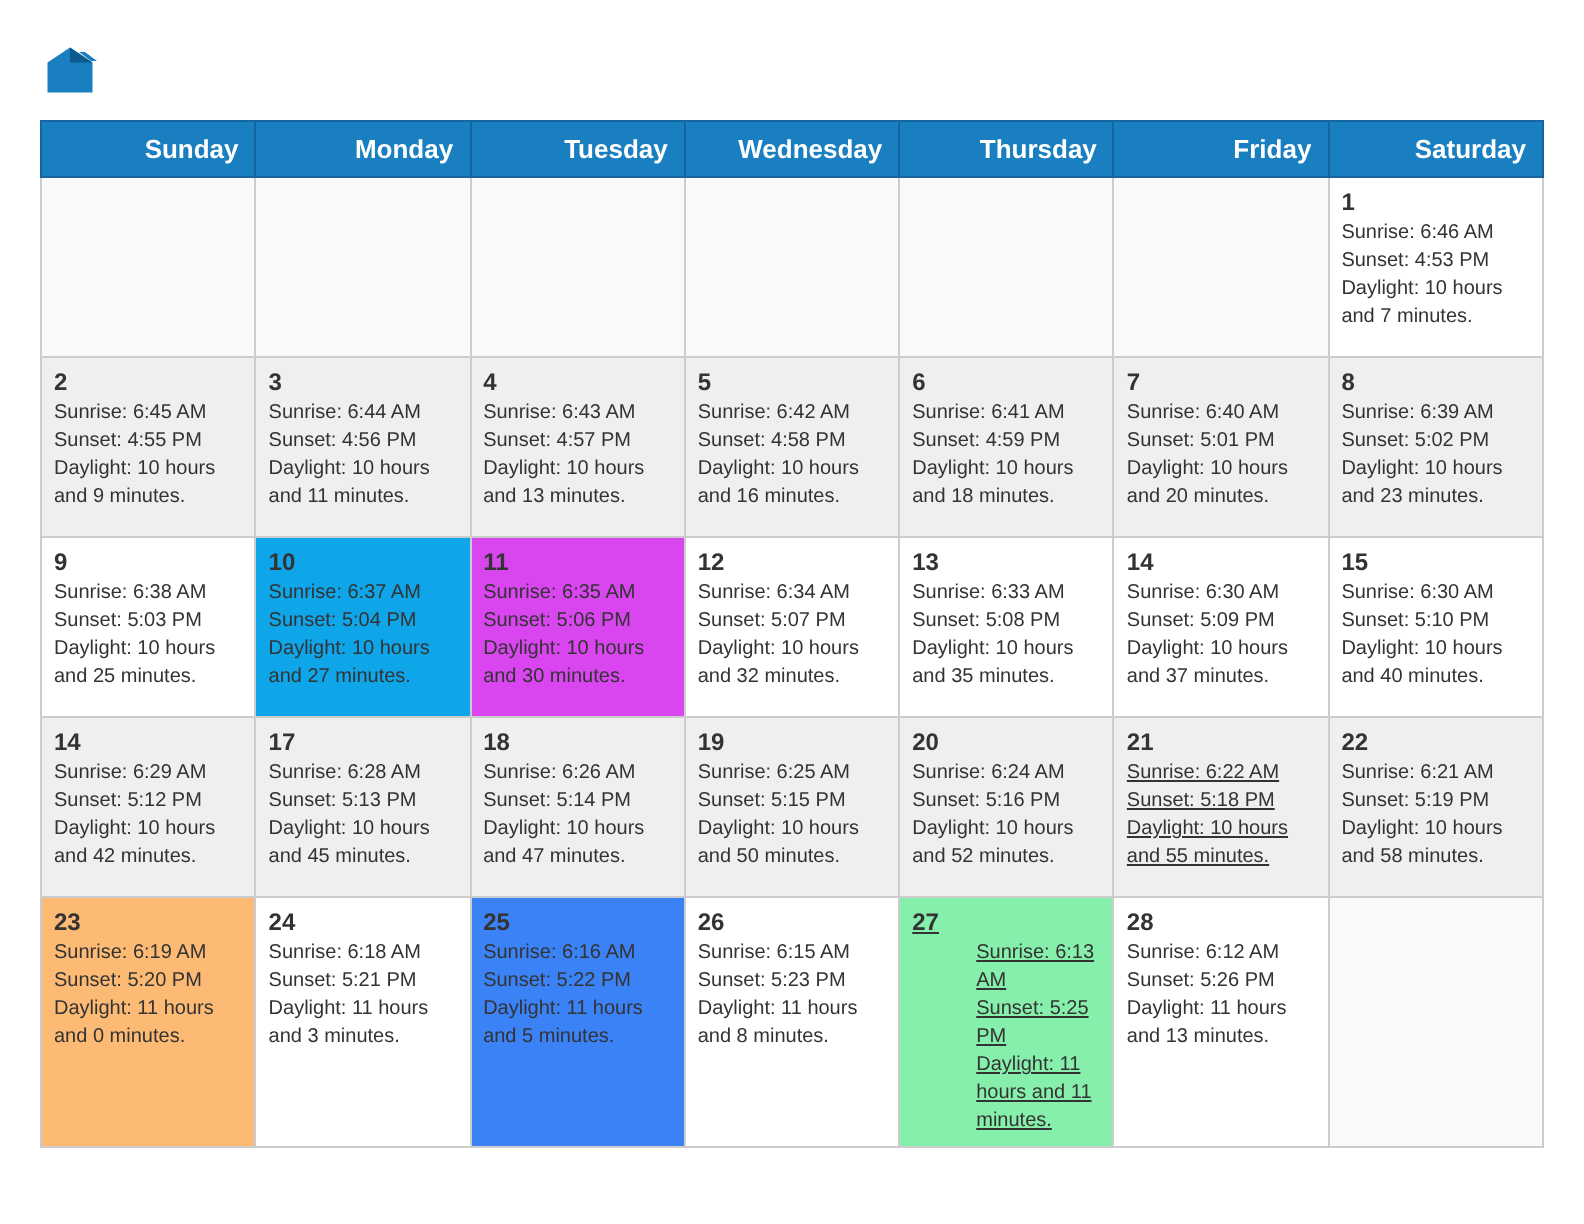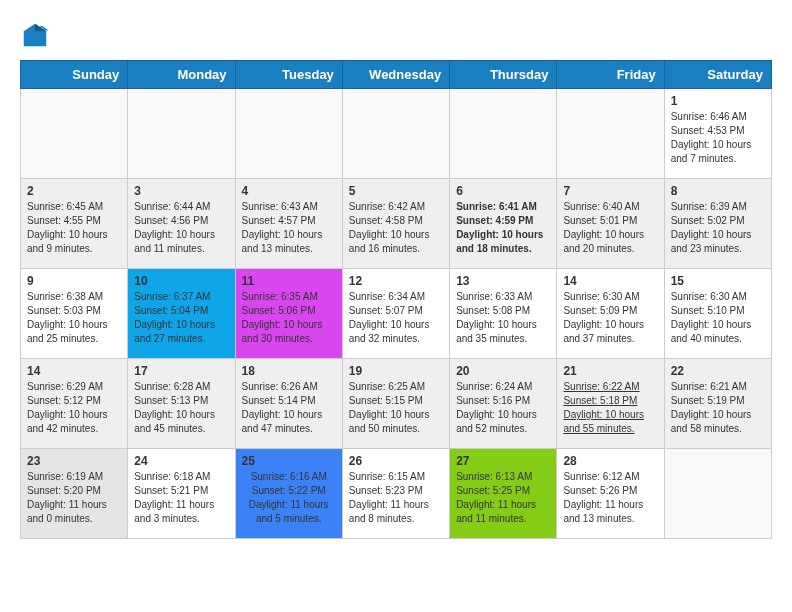--- a/index.html
+++ b/index.html
@@ -154,21 +154,21 @@
 Daylight: 10 hours and 13 minutes.</div>
         </td>
         <td style="background-color: rgb(239, 239, 239);">
           <span class="day-num">5</span>
           <div class="day-info" style="white-space: pre-line;">Sunrise: 6:42 AM
 Sunset: 4:58 PM
 Daylight: 10 hours and 16 minutes.</div>
         </td>
         <td style="background-color: rgb(239, 239, 239);">
           <span class="day-num">6</span>
-          <div class="day-info" style="white-space: pre-line; font-weight: bold;">Sunrise: 6:41 AM
+          <div class="day-info" style="white-space: pre-line;">Sunrise: 6:41 AM
 Sunset: 4:59 PM
 Daylight: 10 hours and 18 minutes.</div>
         </td>
         <td style="background-color: rgb(239, 239, 239);">
           <span class="day-num">7</span>
           <div class="day-info" style="white-space: pre-line;">Sunrise: 6:40 AM
 Sunset: 5:01 PM
 Daylight: 10 hours and 20 minutes.</div>
         </td>
         <td style="background-color: rgb(239, 239, 239);">
@@ -260,47 +260,47 @@
 Daylight: 10 hours and 55 minutes.</div>
         </td>
         <td style="background-color: rgb(239, 239, 239);">
           <span class="day-num">22</span>
           <div class="day-info" style="white-space: pre-line;">Sunrise: 6:21 AM
 Sunset: 5:19 PM
 Daylight: 10 hours and 58 minutes.</div>
         </td>
       </tr>
       <tr>
-        <td style="background-color: #e5e5e5;">
+        <td style="background-color: #fdba74;">
           <span class="day-num">23</span>
           <div class="day-info" style="white-space: pre-line;">Sunrise: 6:19 AM
 Sunset: 5:20 PM
 Daylight: 11 hours and 0 minutes.</div>
         </td>
         <td style="background-color: rgb(255, 255, 255);">
           <span class="day-num">24</span>
           <div class="day-info" style="white-space: pre-line;">Sunrise: 6:18 AM
 Sunset: 5:21 PM
 Daylight: 11 hours and 3 minutes.</div>
         </td>
         <td style="background-color: #3b82f6;">
           <span class="day-num">25</span>
-          <div class="day-info" style="white-space: pre-line; text-align: center;">Sunrise: 6:16 AM
+          <div class="day-info" style="white-space: pre-line;">Sunrise: 6:16 AM
 Sunset: 5:22 PM
 Daylight: 11 hours and 5 minutes.</div>
         </td>
         <td style="background-color: rgb(255, 255, 255);">
           <span class="day-num">26</span>
           <div class="day-info" style="white-space: pre-line;">Sunrise: 6:15 AM
 Sunset: 5:23 PM
 Daylight: 11 hours and 8 minutes.</div>
         </td>
-        <td style="background-color: #84cc16;">
+        <td style="background-color: #86efac; text-decoration: underline;">
           <span class="day-num">27</span>
-          <div class="day-info" style="white-space: pre-line;">Sunrise: 6:13 AM
+          <div class="day-info" style="white-space: pre-line; margin-left: 32px;">Sunrise: 6:13 AM
 Sunset: 5:25 PM
 Daylight: 11 hours and 11 minutes.</div>
         </td>
         <td style="background-color: rgb(255, 255, 255);">
           <span class="day-num">28</span>
           <div class="day-info" style="white-space: pre-line;">Sunrise: 6:12 AM
 Sunset: 5:26 PM
 Daylight: 11 hours and 13 minutes.</div>
         </td>
         <td class="empty" style="background-color: rgb(249, 249, 249);"></td>

